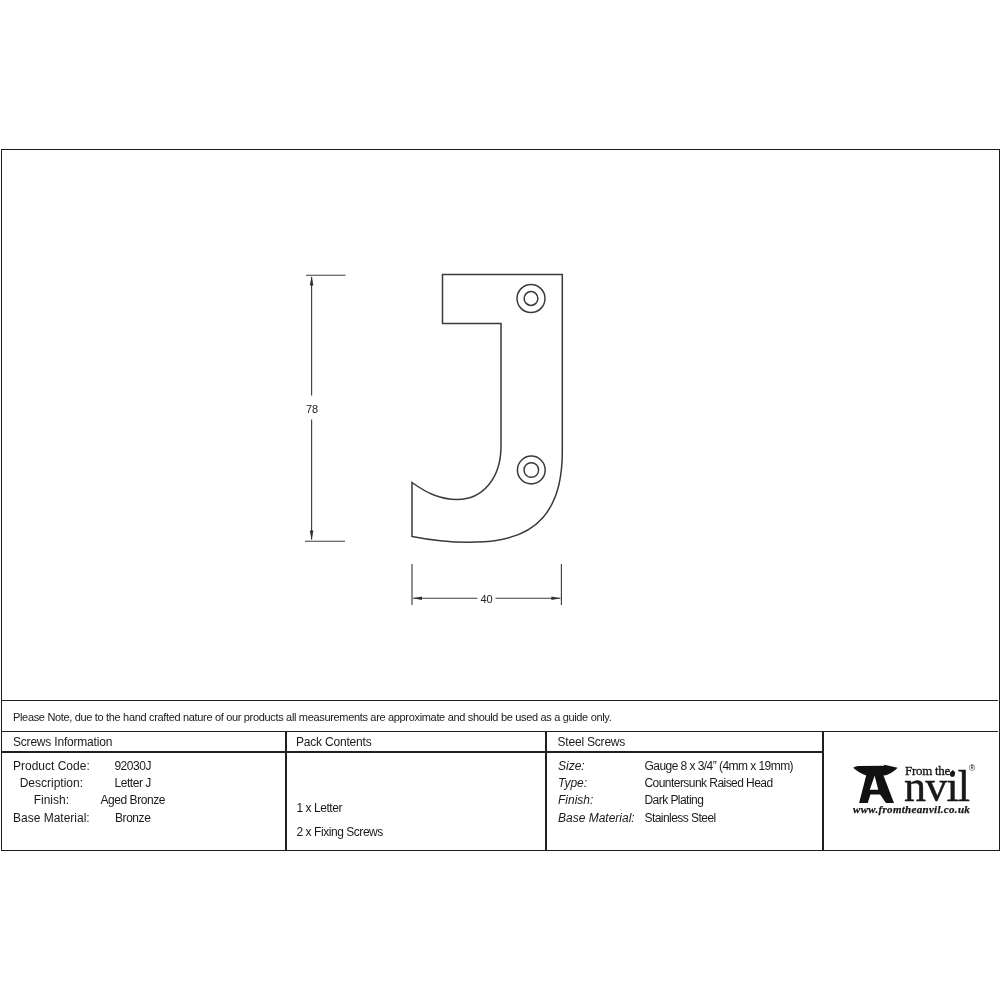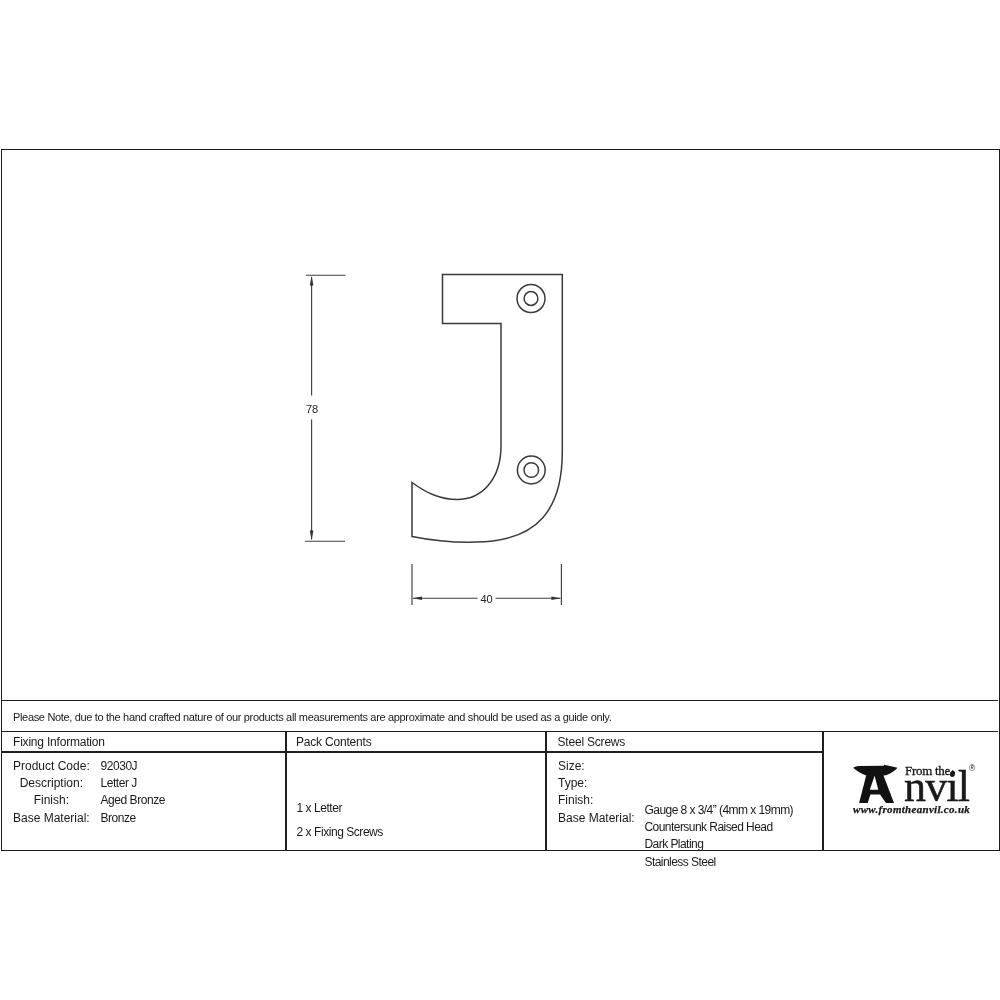--- a/index.html
+++ b/index.html
@@ -56,35 +56,35 @@
 <div class="hline" style="left:1px;top:730.5px;width:997px;"></div>
 
 <div class="hline" style="left:1px;top:751px;width:821.5px;"></div>
 
 <div class="vline" style="left:285px;top:730.5px;height:120px;"></div>
 
 <div class="vline" style="left:545px;top:730.5px;height:120px;"></div>
 
 <div class="vline" style="left:822.3px;top:730.5px;height:120px;"></div>
 
-<div class="lbl" style="left:13px;top:735.5px;letter-spacing:-0.2px;">Fixing Information</div>
+<div class="lbl" style="left:13px;top:735.5px;letter-spacing:-0.2px;">Screws Information</div>
 
 <div class="lbl" style="left:296px;top:735.5px;letter-spacing:-0.2px;">Pack Contents</div>
 
 <div class="lbl" style="left:557.5px;top:735.5px;letter-spacing:-0.2px;">Steel Screws</div>
 
 <div class="lbl" style="left:13px;top:758.3px;line-height:17.1px;text-align:center;">Product Code:<br>Description:<br>Finish:<br>Base Material:</div>
 
-<div class="lbl" style="left:100.5px;top:758.3px;line-height:17.1px;letter-spacing:-0.45px;">92030J<br>Letter J<br>Aged Bronze<br>Bronze</div>
+<div class="lbl" style="left:100.5px;top:758.3px;line-height:17.1px;letter-spacing:-0.45px;text-align:center;">92030J<br>Letter J<br>Aged Bronze<br>Bronze</div>
 
 <div class="lbl" style="left:296.5px;top:796px;line-height:24px;letter-spacing:-0.45px;">1 x Letter<br>2 x Fixing Screws</div>
 
-<div class="lbl" style="left:558px;top:758.3px;line-height:17.1px;">Size:<br>Type:<br>Finish:<br>Base Material:</div>
+<div class="lbl" style="left:558px;top:758.3px;line-height:17.1px;font-style:italic;">Size:<br>Type:<br>Finish:<br>Base Material:</div>
 
-<div class="lbl" style="left:644.5px;top:758.3px;line-height:17.1px;letter-spacing:-0.55px;margin-top:44px;">Gauge 8 x 3/4” (4mm x 19mm)<br>Countersunk Raised Head<br>Dark Plating<br>Stainless Steel</div>
+<div class="lbl" style="left:644.5px;top:758.3px;line-height:17.1px;letter-spacing:-0.55px;">Gauge 8 x 3/4” (4mm x 19mm)<br>Countersunk Raised Head<br>Dark Plating<br>Stainless Steel</div>
 
 <div class="abs" style="left:822px;top:731px;width:176px;height:119px;">
 
   <svg class="abs" style="left:30px;top:33.2px;" width="46" height="39.2" viewBox="0 0 46 39.2">
     <path d="M 1.1,3.8 C 2.8,2.8 4.6,2.2 6.5,2.1 L 32,1.7 L 32.3,0.7 L 45.6,3.7 C 43.5,6.4 39,9.4 34,11.3 L 31.3,11.6 L 14.3,11.6 C 9.2,9.6 3.9,6.6 1.1,3.8 Z" fill="#111"></path>
     <path d="M 14.3,11 L 31.3,11 L 42,38.9 L 7.1,38.9 Z" fill="#111"></path>
     <path d="M 22.6,11.8 L 26.3,25.7 L 17.8,25.7 Z" fill="#fff"></path>
     <path d="M 18.4,30.5 L 28.1,30.5 L 34.1,39.2 L 15.7,39.2 Z" fill="#fff"></path>
   </svg>
 

